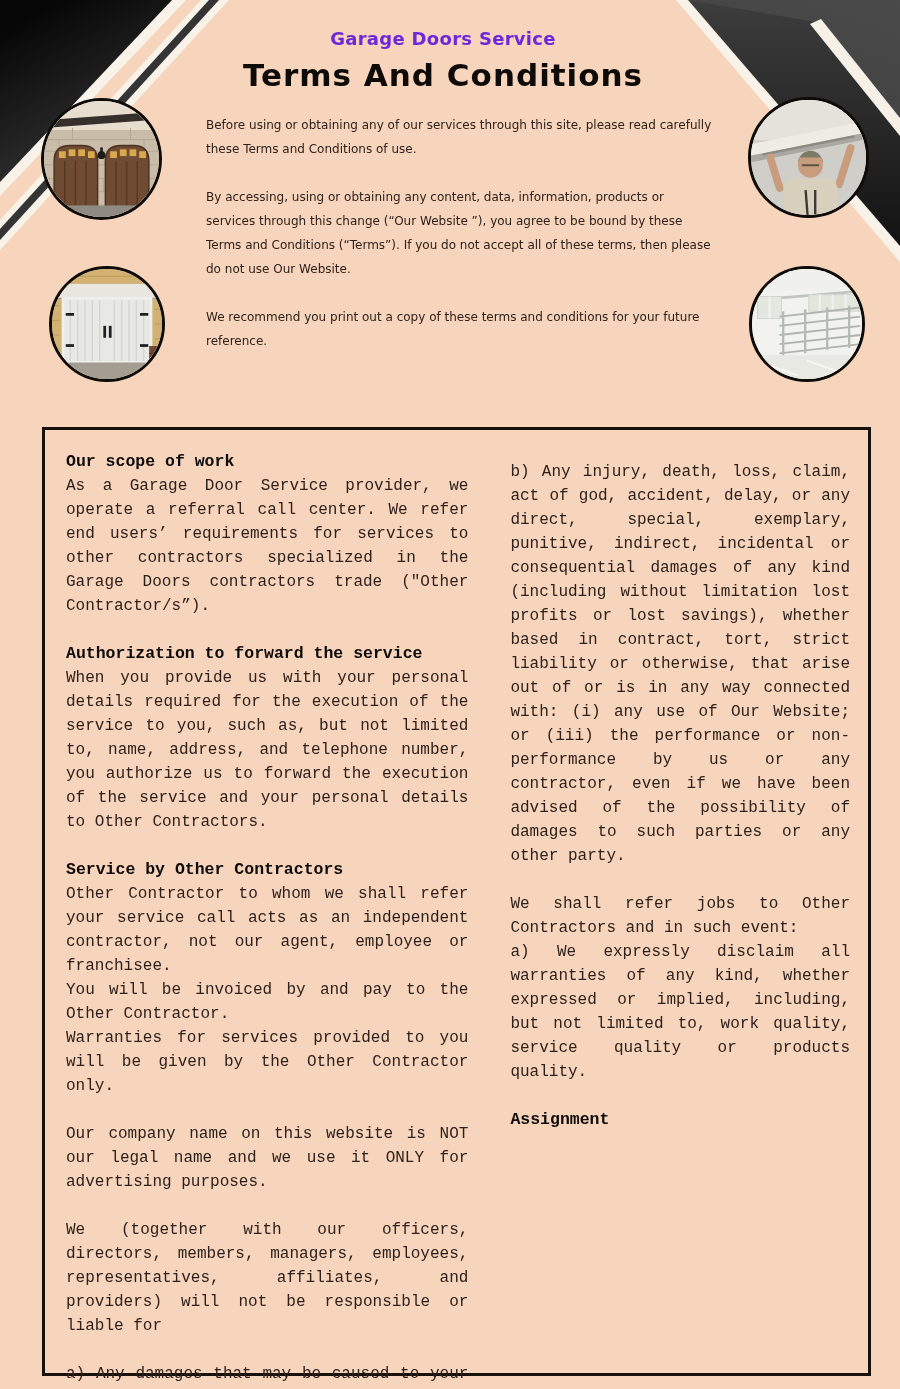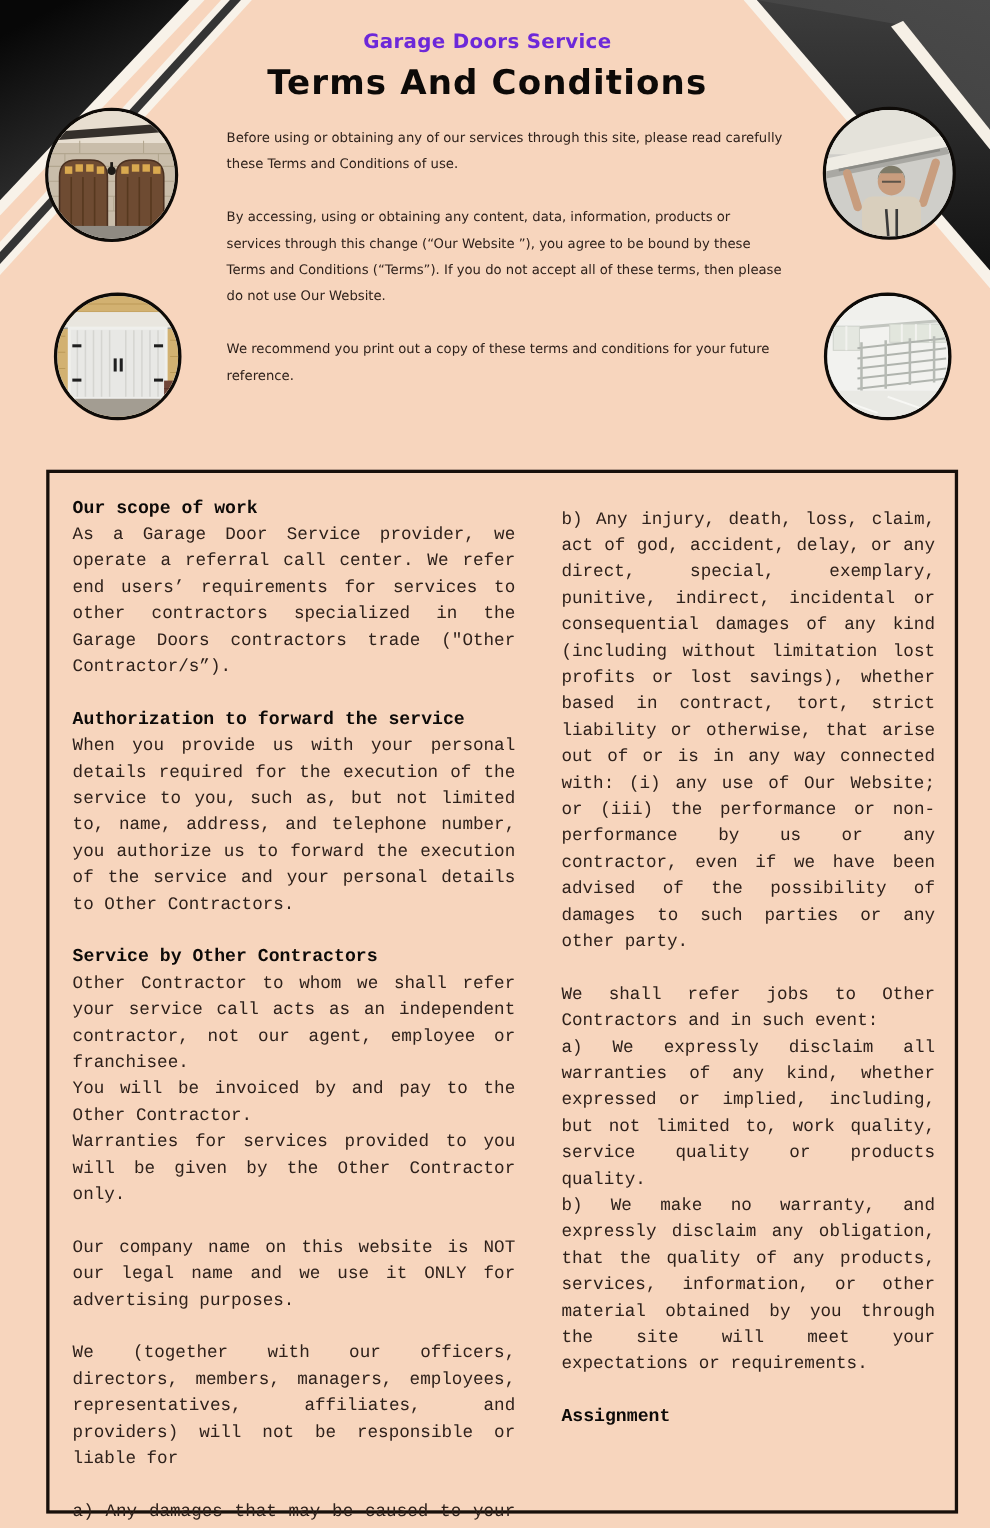--- a/index.html
+++ b/index.html
@@ -247,20 +247,19 @@
           <p class="sec-p">a) Any damages that may be caused to your property as the result of service or work provided to you by Other Contractor to whom we forwarded the service.</p>
         </div>
       </div>
     <div class="col col-right">
         <div class="section">
           <p class="sec-p">b) Any injury, death, loss, claim, act of god, accident, delay, or any direct, special, exemplary, punitive, indirect, incidental or consequential damages of any kind (including without limitation lost profits or lost savings), whether based in contract, tort, strict liability or otherwise, that arise out of or is in any way connected with: (i) any use of Our Website; or (iii) the performance or non-performance by us or any contractor, even if we have been advised of the possibility of damages to such parties or any other party.</p>
         </div>
         <div class="section">
           <p class="sec-p">We shall refer jobs to Other Contractors and in such event:</p>
           <p class="sec-p">a) We expressly disclaim all warranties of any kind, whether expressed or implied, including, but not limited to, work quality, service quality or products quality.</p>
-          <p class="sec-p">b) We make no warranty, and expressly disclaim any obligation, that the quality of any products, services, information, or other material obtained by you through the site will meet your expectations or requirements.</p>
         </div>
         <div class="section">
           <div class="sec-h">Assignment</div>
         </div>
       </div>
   </div>
 </div>
 
 </body></html>

